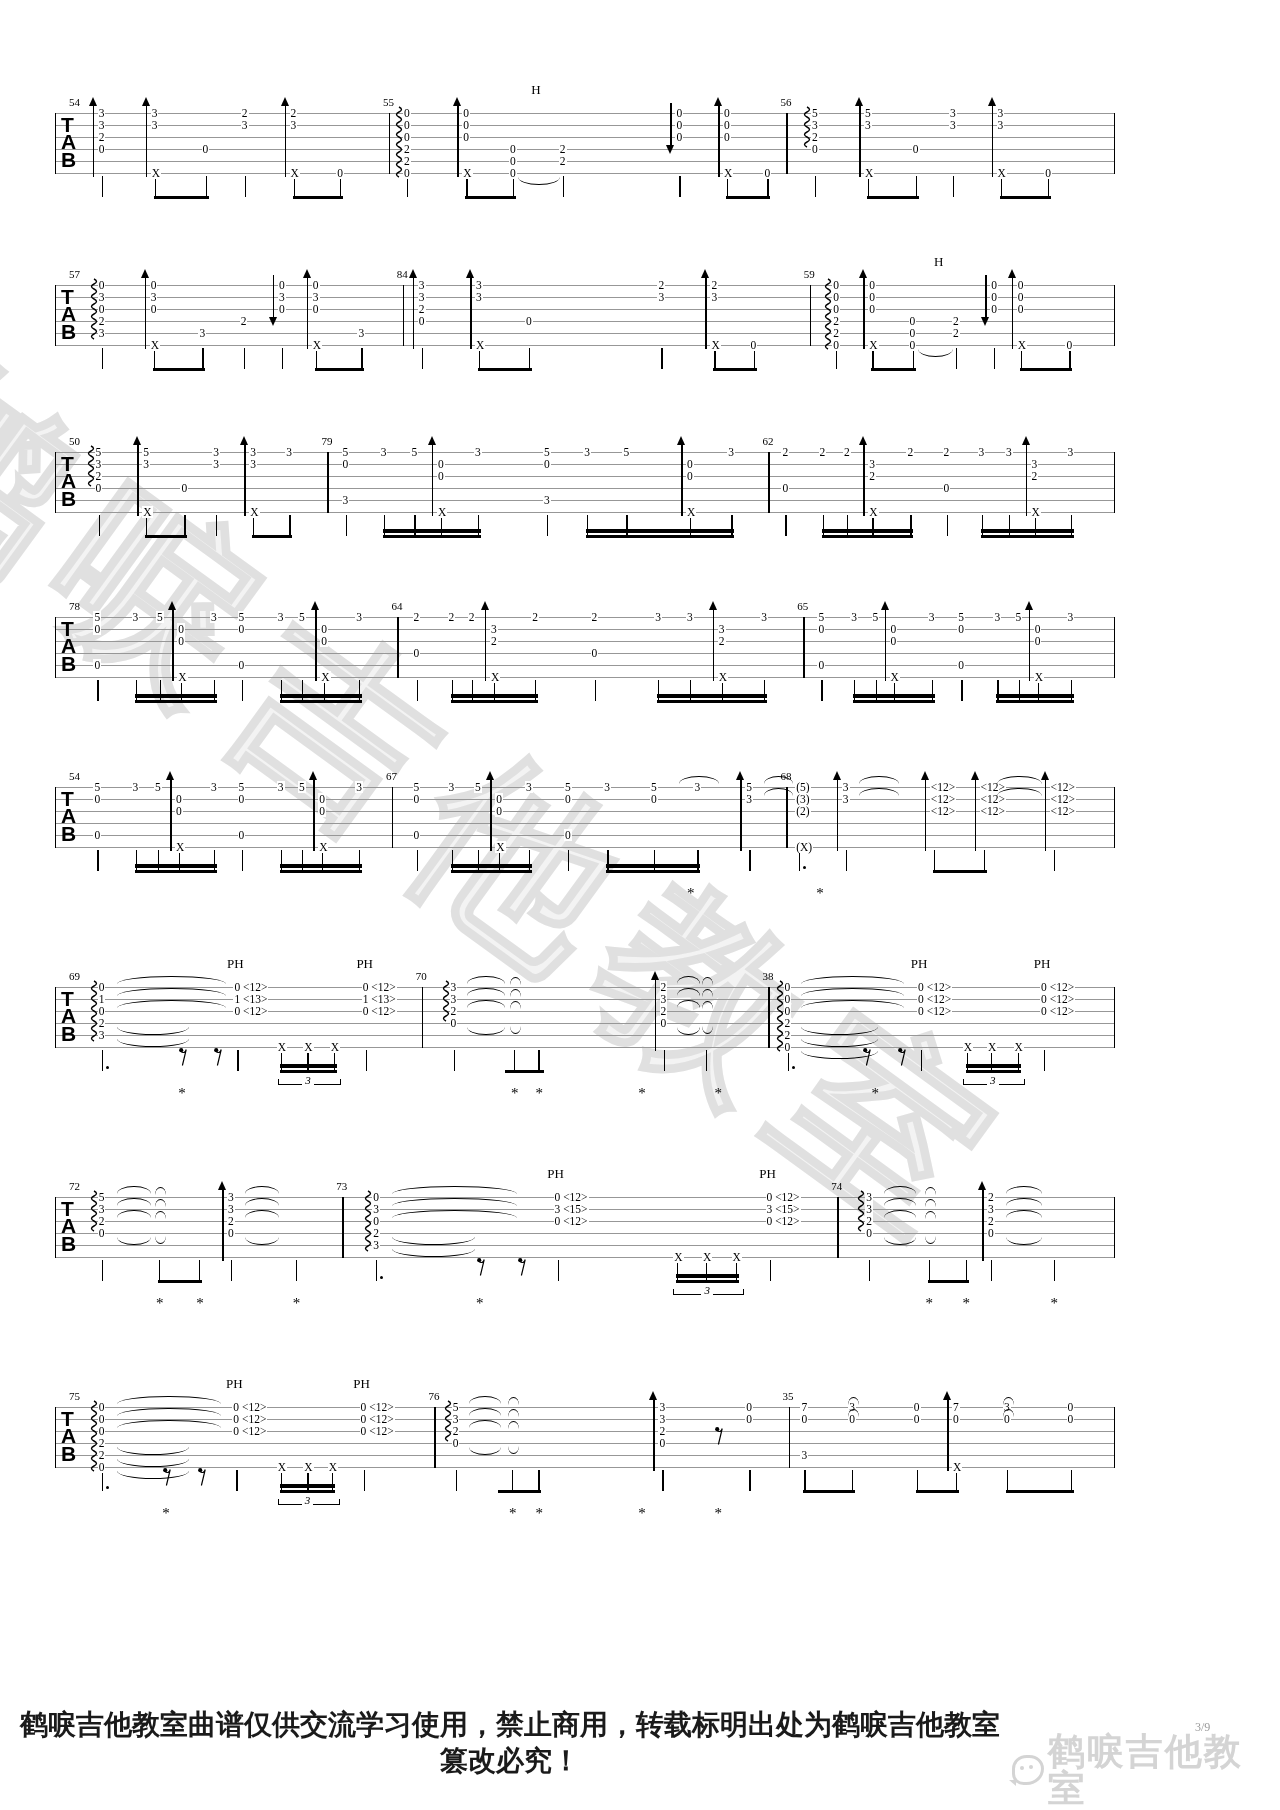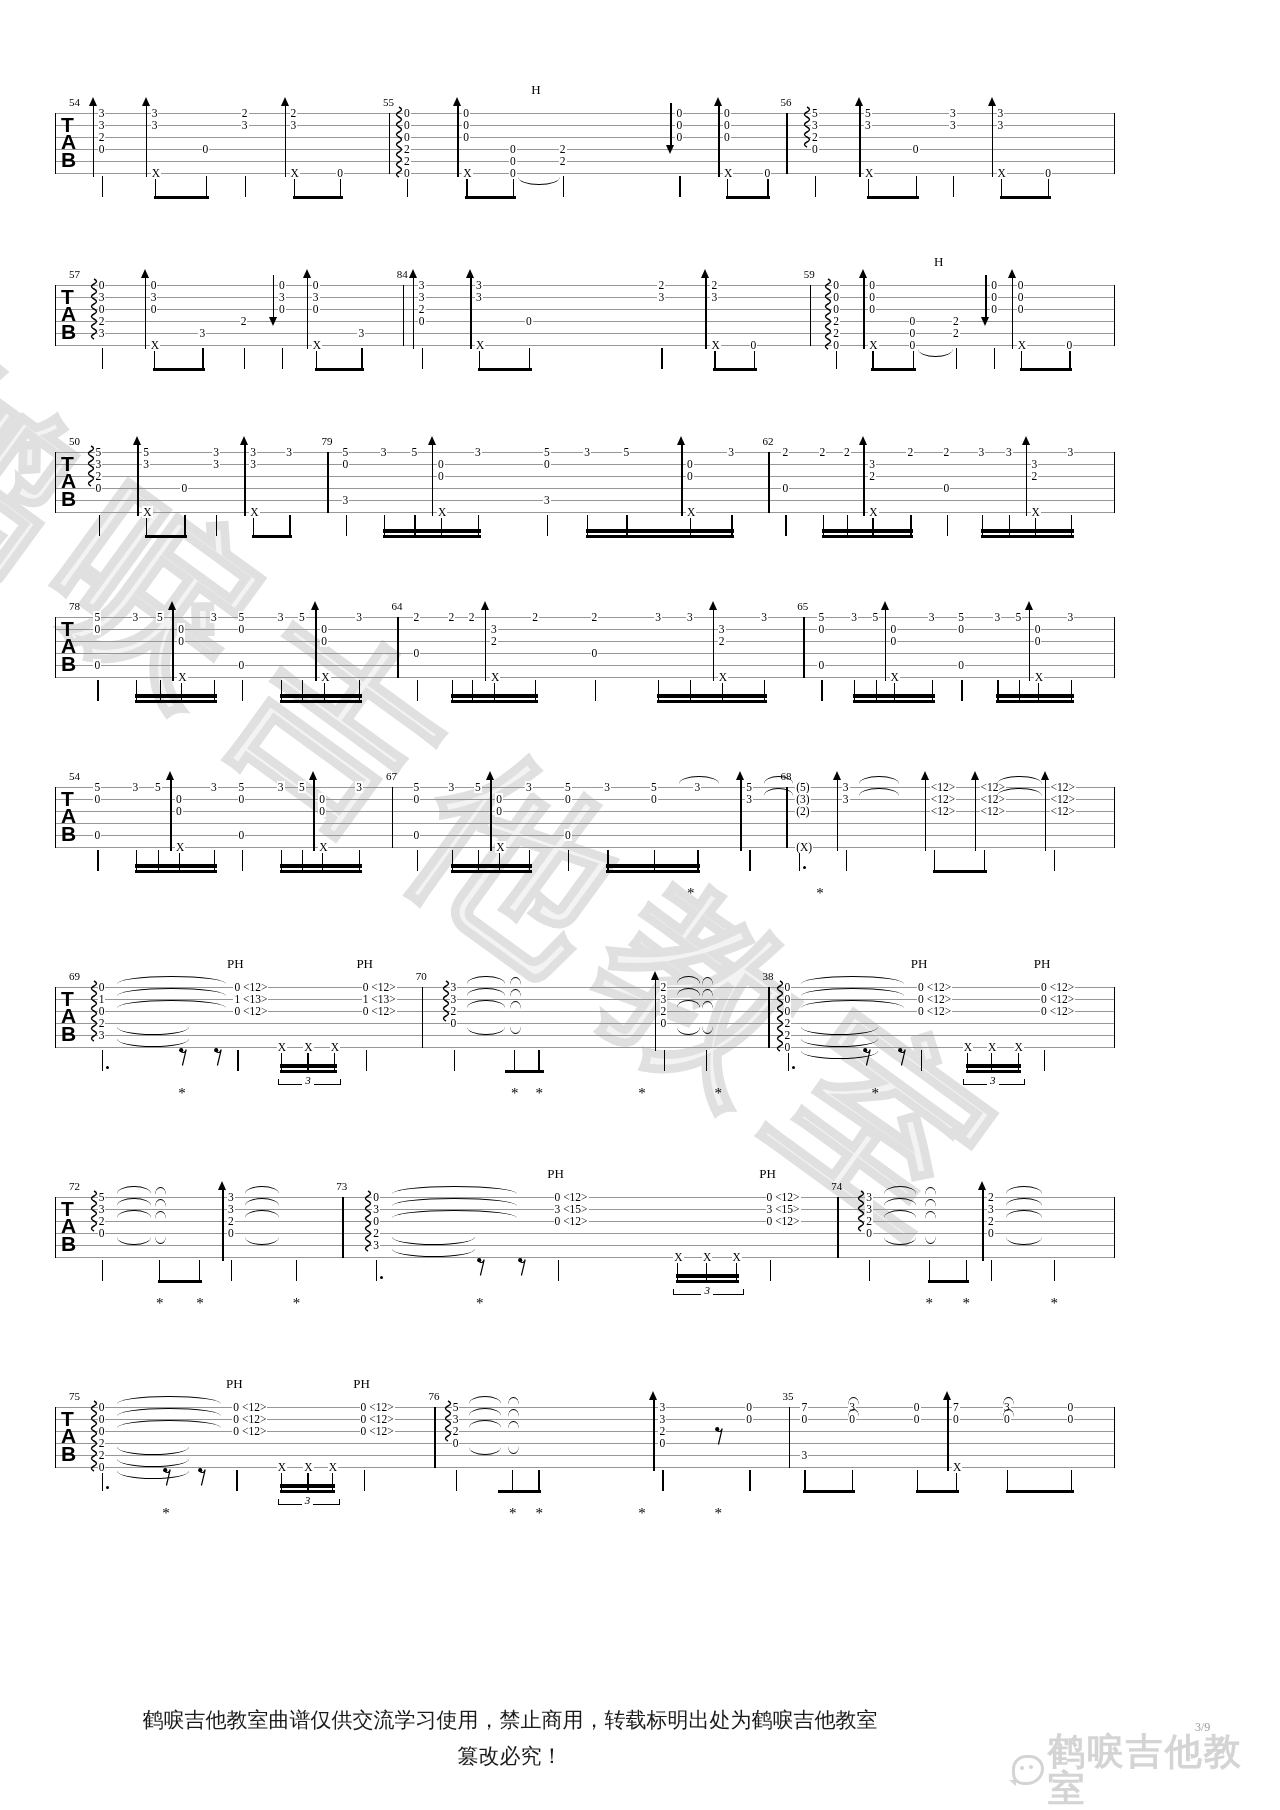--- a/index.html
+++ b/index.html
@@ -24,21 +24,21 @@
   .ahU{width:0;height:0;border-left:4.5px solid transparent;border-right:4.5px solid transparent;border-bottom:9px solid #000}
   .ahD{width:0;height:0;border-left:4.5px solid transparent;border-right:4.5px solid transparent;border-top:9px solid #000}
   .arc{height:7px;border-top:1.4px solid #000;border-radius:50% 50% 0 0 / 100% 100% 0 0}
   .arcu{height:7px;border-bottom:1.4px solid #000;border-radius:0 0 50% 50% / 0 0 100% 100%}
   .beam{height:3.5px;background:#000}
   .tripline{height:5px;border-left:1px solid #000;border-right:1px solid #000;border-bottom:1px solid #000}
   .tripnum{font-family:"Liberation Serif",serif;font-style:italic;font-size:11px;background:#fff;padding:0 3px}
   .star{font-size:15px;font-family:"Liberation Serif",serif}
   .adot{width:3px;height:3px;border-radius:50%;background:#000}
   .footer1,.footer2{position:absolute;left:0;width:1020px;text-align:center;z-index:2;
-        font-family:"Liberation Serif",serif;font-weight:normal;font-size:21px;color:#1a1a1a}
+        font-family:"Liberation Serif",serif;font-weight:bold;font-size:28px;color:#1a1a1a}
   .footer1{top:1706px}
   .footer2{top:1742px}
   .pagenum{position:absolute;left:1195px;top:1720px;font-size:12px;color:#9a9a9a;z-index:2;
         font-family:"Liberation Serif",serif}
   .brand{position:absolute;left:1012px;top:1733px;z-index:3;display:flex;align-items:center;opacity:.75}
   .bicon{width:26px;height:24px;border:3px solid #c6c6c6;border-radius:50% 50% 60% 40%;position:relative;background:#fff}
   .bicon::before{content:"";position:absolute;width:4px;height:4px;border-radius:50%;background:#c6c6c6;
         left:5px;top:8px;box-shadow:9px -1px 0 #c6c6c6}
   .bicon::after{content:"";position:absolute;left:-6px;bottom:-4px;width:0;height:0;
         border-top:6px solid #c6c6c6;border-left:7px solid transparent}

